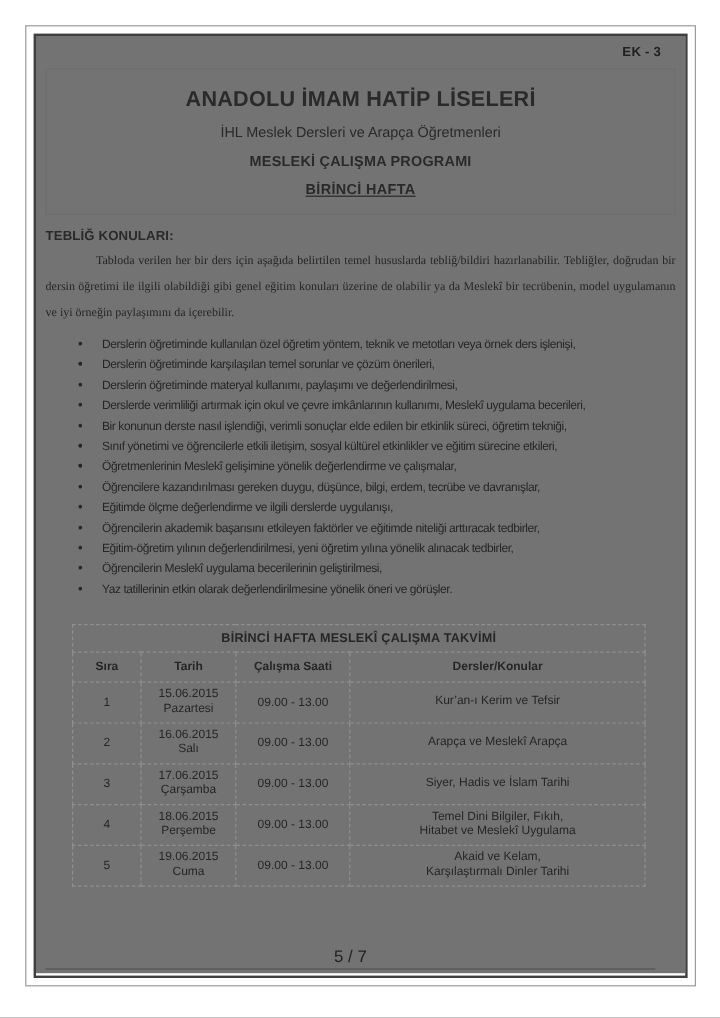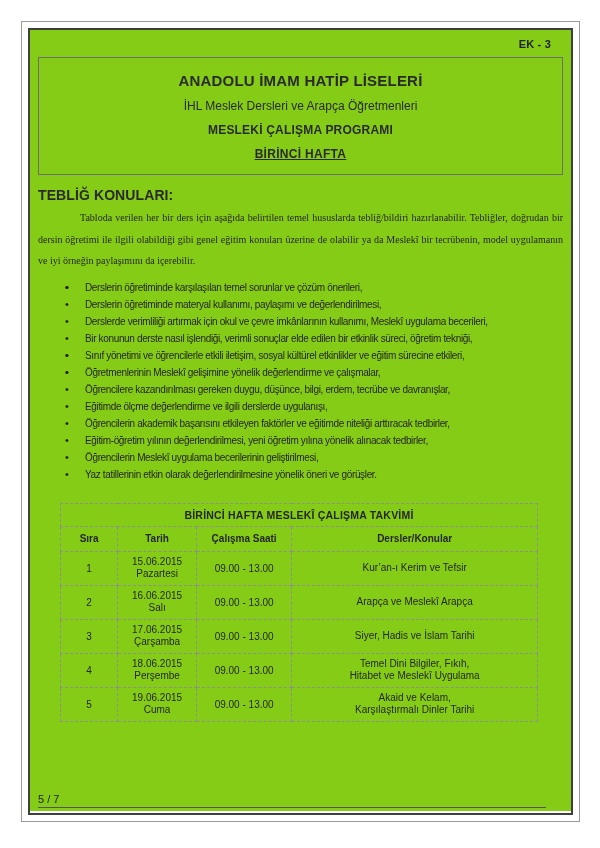--- a/index.html
+++ b/index.html
@@ -4,34 +4,34 @@
 <style>
   html,body{margin:0;padding:0;}
   body{
     width:600px;height:848px;position:relative;background:#ffffff;
     font-family:"Liberation Sans","DejaVu Sans",sans-serif;
     color:#2a2a2a;-webkit-font-smoothing:antialiased;
   }
   
   .frame-outer{position:absolute;left:21px;top:21px;right:20px;bottom:26px;border:1px solid #9b9b9b;}
   .frame-inner{position:absolute;left:28px;top:28px;right:27px;bottom:33px;border:2px solid #3f3f3f;}
-  .sheet{position:absolute;left:30px;top:30px;right:29px;bottom:37px;padding:8px 8px 0 8px;overflow:hidden;background:#84cc16;}
+  .sheet{position:absolute;left:30px;top:30px;right:29px;bottom:37px;padding:8px 8px 0 8px;overflow:hidden;background:#737373;}
 
   .doc-tag{font-size:11px;font-weight:bold;text-align:right;padding-right:12px;letter-spacing:.2px;color:#222;}
 
   .title-box{
     border:1px solid #6e6e6e;margin-top:7px;text-align:center;
     padding:10px 4px 13px 4px;
   }
-  .title-box .t1{font-size:15px;font-weight:bold;letter-spacing:.2px;margin:4px 0 0 0;}
+  .title-box .t1{font-size:18px;font-weight:bold;letter-spacing:.2px;margin:4px 0 0 0;}
   .title-box .t2{font-size:12px;margin:10px 0 0 0;}
   .title-box .t3{font-size:12px;font-weight:bold;margin:10px 0 0 0;letter-spacing:.2px;}
   .title-box .t4{font-size:12px;font-weight:bold;margin:10px 0 0 0;text-decoration:underline;letter-spacing:.3px;}
 
-  .section-heading{font-size:14px;font-weight:bold;margin:12px 0 0 0;letter-spacing:.1px;}
+  .section-heading{font-size:11px;font-weight:bold;margin:12px 0 0 0;letter-spacing:.1px;}
 
   .intro{
     font-size:10px;line-height:21.5px;text-align:justify;margin:4px 0 0 0;
     text-indent:42px;color:#262626;font-family:Liberation Serif, serif;
   }
 
   ul.topics{list-style:none;margin:7px 0 0 0;padding:0;}
   ul.topics li{
     position:relative;padding-left:47px;font-size:10px;line-height:17px;
     white-space:nowrap;letter-spacing:-0.35px;color:#262626;
@@ -45,22 +45,22 @@
     font-size:10px;color:#262626;table-layout:fixed;
   }
   table.schedule td,table.schedule th{border:1px dashed #8f8f8f;}
   .tbl-title th{font-size:10.5px;font-weight:bold;height:20px;text-align:center;letter-spacing:.2px;}
   .tbl-head th{font-weight:bold;height:22px;text-align:center;font-size:10px;}
   .tbl-row td{height:31px;text-align:center;vertical-align:middle;}
   .cell-line{display:block;line-height:12.5px;}
   .cell-line:empty{display:none;}
 
   .footer{
-    position:absolute;left:8px;right:25px;bottom:3px;
-    font-size:11px;border-bottom:1px solid #555;padding-bottom:2px;color:#222;
+    position:absolute;left:8px;right:25px;bottom:3px;text-align:center;
+    font-size:14px;border-bottom:1px solid #555;padding-bottom:2px;color:#222;
   }
 </style>
 </head>
 <body>
 
 <div class="frame-outer"></div>
 <div class="frame-inner"></div>
 
 <div class="sheet">
 
@@ -71,21 +71,21 @@
     <div class="t2">İHL Meslek Dersleri ve Arapça Öğretmenleri</div>
     <div class="t3">MESLEKİ ÇALIŞMA PROGRAMI</div>
     <div class="t4">BİRİNCİ HAFTA</div>
   </div>
 
   <div class="section-heading">TEBLİĞ KONULARI:</div>
 
   <p class="intro">Tabloda verilen her bir ders için aşağıda belirtilen temel hususlarda tebliğ/bildiri hazırlanabilir. Tebliğler, doğrudan bir dersin öğretimi ile ilgili olabildiği gibi genel eğitim konuları üzerine de olabilir ya da Meslekî bir tecrübenin, model uygulamanın ve iyi örneğin paylaşımını da içerebilir.</p>
 
   <ul class="topics">
-    <li><span class="bullet">•</span></li>
+    <li><span class="bullet">•</span><span>Derslerin öğretiminde kullanılan özel öğretim yöntem, teknik ve metotları veya örnek ders işlenişi,</span></li>
     <li><span class="bullet">•</span></li>
     <li><span class="bullet">•</span><span>Derslerin öğretiminde karşılaşılan temel sorunlar ve çözüm önerileri,</span></li>
     <li><span class="bullet">•</span><span>Derslerin öğretiminde materyal kullanımı, paylaşımı ve değerlendirilmesi,</span></li>
     <li><span class="bullet">•</span><span>Derslerde verimliliği artırmak için okul ve çevre imkânlarının kullanımı, Meslekî uygulama becerileri,</span></li>
     <li><span class="bullet">•</span><span>Bir konunun derste nasıl işlendiği, verimli sonuçlar elde edilen bir etkinlik süreci, öğretim tekniği,</span></li>
     <li><span class="bullet">•</span></li>
     <li><span class="bullet">•</span><span>Sınıf yönetimi ve öğrencilerle etkili iletişim, sosyal kültürel etkinlikler ve eğitim sürecine etkileri,</span></li>
     <li><span class="bullet">•</span></li>
     <li><span class="bullet">•</span><span>Öğretmenlerinin Meslekî gelişimine yönelik değerlendirme ve çalışmalar,</span></li>
     <li><span class="bullet">•</span><span>Öğrencilere kazandırılması gereken duygu, düşünce, bilgi, erdem, tecrübe ve davranışlar,</span></li>

